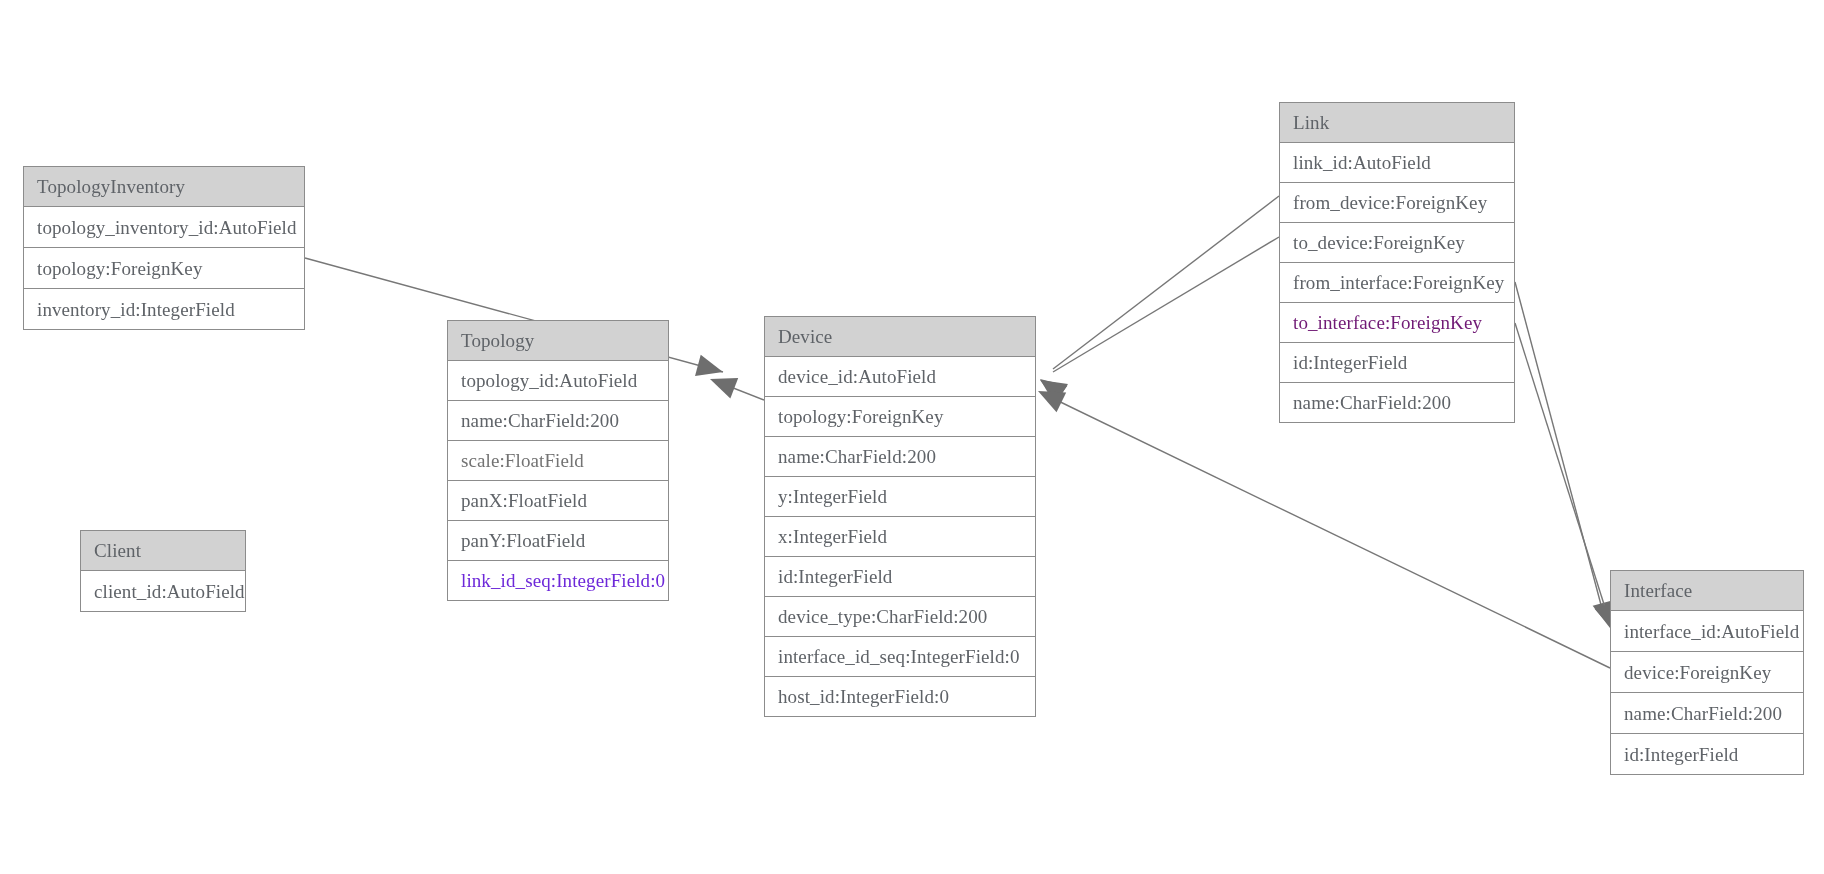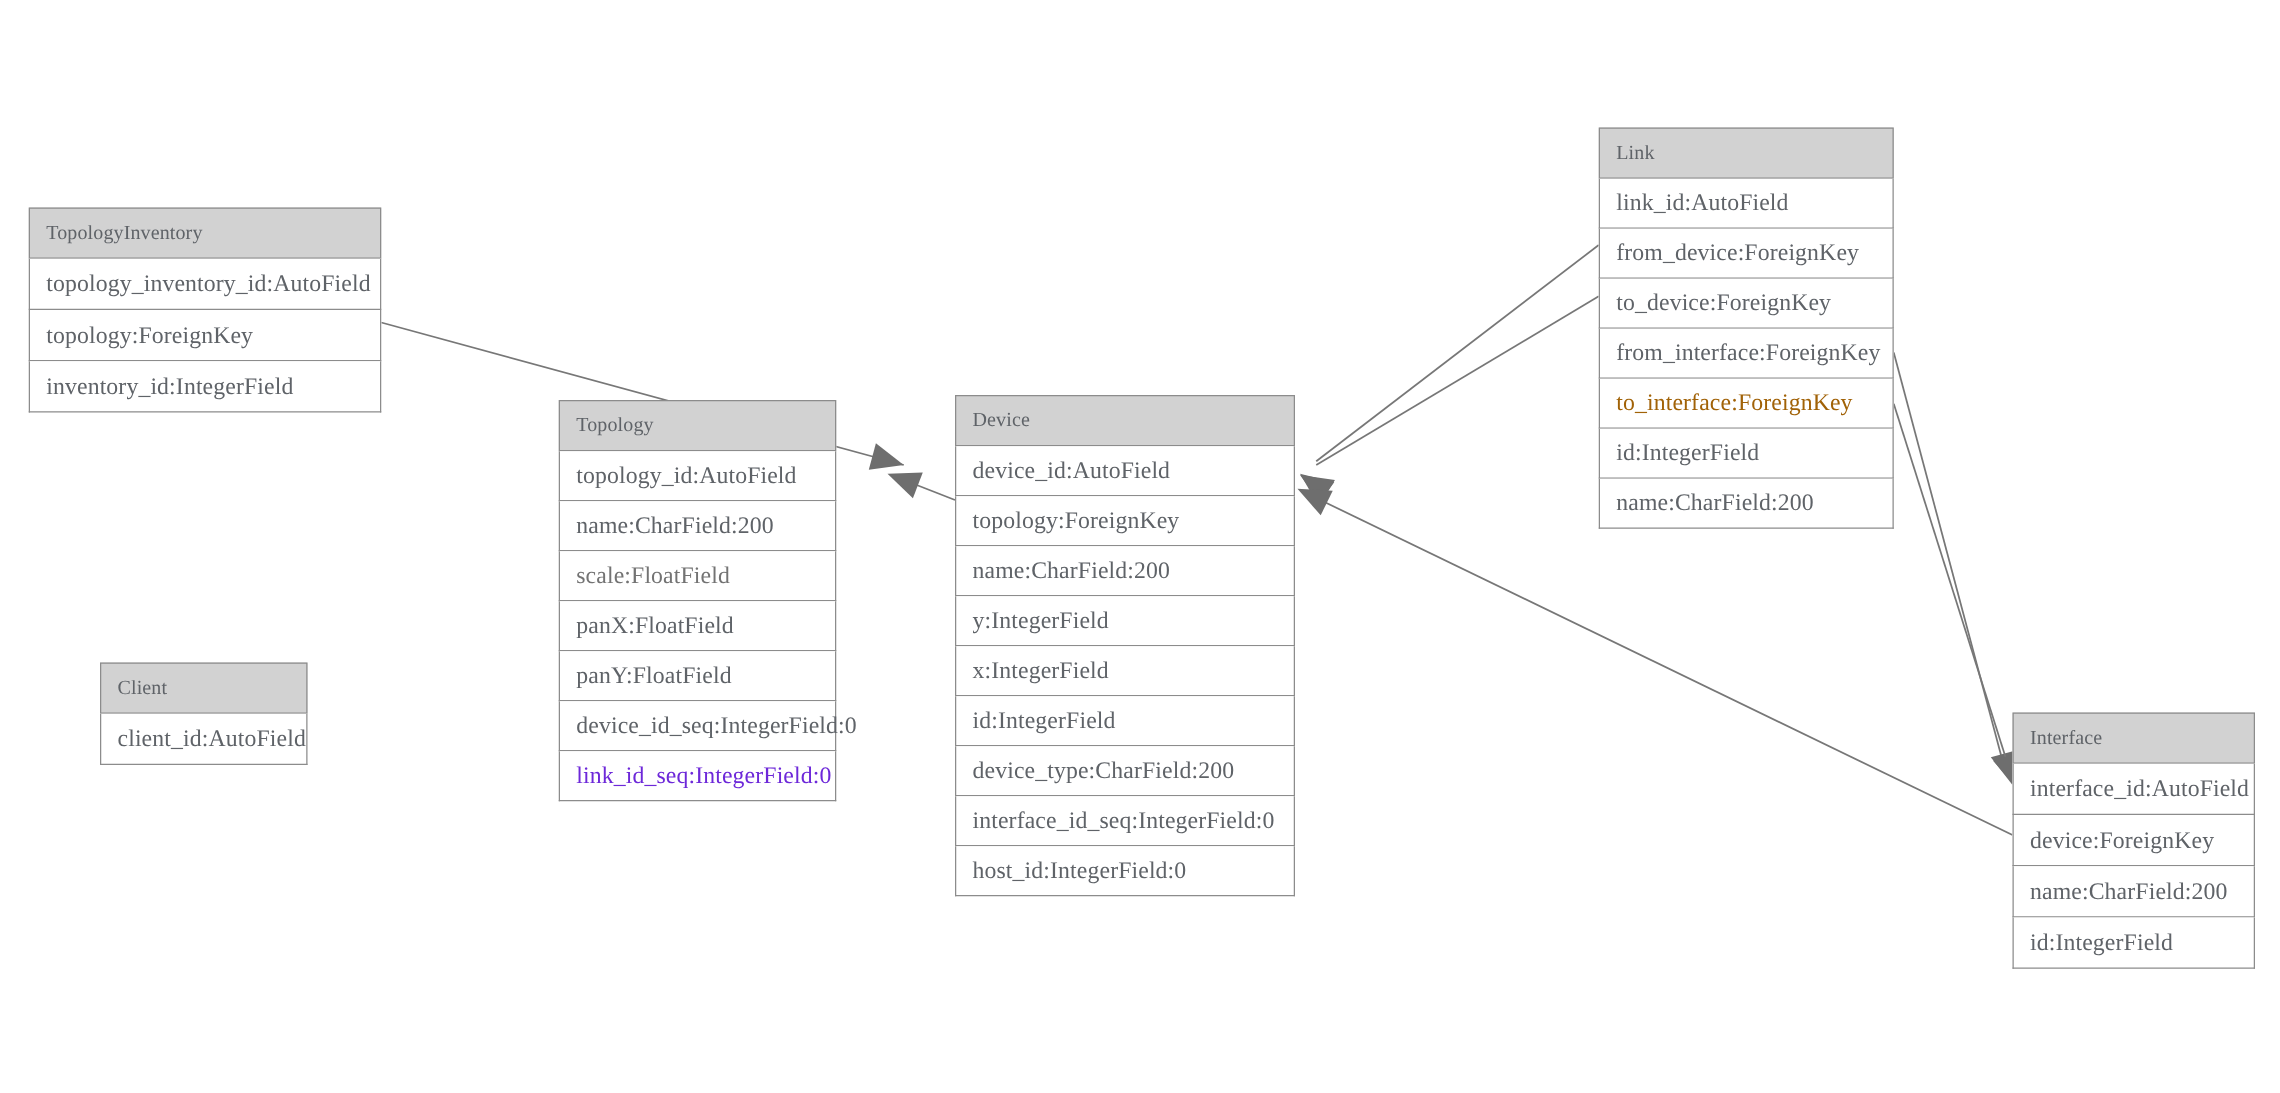--- a/index.html
+++ b/index.html
@@ -36,21 +36,21 @@
     border-top: none;
     border-left: none;
     border-right: none;
     border-bottom: none;
   }
   .entity-header {
     box-sizing: border-box;
     background: #d2d2d2;
     border: 1px solid #8c8c8c;
     color: #5f6368;
-    font-size: 16px;
+    font-size: 19px;
     line-height: 1;
     display: flex;
     align-items: center;
     padding-left: 13px;
     letter-spacing: 0.1px;
   }
   .entity-row {
     box-sizing: border-box;
     background: #ffffff;
     border: 1px solid #8c8c8c;
@@ -115,42 +115,41 @@
         <div class="entity-header" style="height: 41px; background: rgb(210, 210, 210); border-color: rgb(140, 140, 140); color: rgb(95, 99, 104);">Client</div>
         <div class="entity-row first-row" style="height: 41px; background: rgb(255, 255, 255); border-color: rgb(140, 140, 140); color: rgb(95, 99, 104);">client_id:AutoField</div>
       </div>
       <div class="entity-box" style="left: 447px; top: 320px; width: 222px; height: 321px;">
         <div class="entity-header" style="height: 41px; background: rgb(210, 210, 210); border-color: rgb(140, 140, 140); color: rgb(95, 99, 104);">Topology</div>
         <div class="entity-row first-row" style="height: 40px; background: rgb(255, 255, 255); border-color: rgb(140, 140, 140); color: rgb(95, 99, 104);">topology_id:AutoField</div>
         <div class="entity-row" style="height: 40px; background: rgb(255, 255, 255); border-color: rgb(140, 140, 140); color: rgb(95, 99, 104);">name:CharField:200</div>
         <div class="entity-row" style="height: 40px; background: rgb(255, 255, 255); border-color: rgb(140, 140, 140); color: #737373;">scale:FloatField</div>
         <div class="entity-row" style="height: 40px; background: rgb(255, 255, 255); border-color: rgb(140, 140, 140); color: rgb(95, 99, 104);">panX:FloatField</div>
         <div class="entity-row" style="height: 40px; background: rgb(255, 255, 255); border-color: rgb(140, 140, 140); color: rgb(95, 99, 104);">panY:FloatField</div>
-        <div class="entity-row" style="height: 40px; background: rgb(255, 255, 255); border-color: rgb(140, 140, 140); color: rgb(95, 99, 104);">device_id_seq:IntegerField:0</div>
         <div class="entity-row" style="height: 40px; background: rgb(255, 255, 255); border-color: rgb(140, 140, 140); color: #6d28d9;">link_id_seq:IntegerField:0</div>
       </div>
       <div class="entity-box" style="left: 764px; top: 316px; width: 272px; height: 401px;">
         <div class="entity-header" style="height: 41px; background: rgb(210, 210, 210); border-color: rgb(140, 140, 140); color: rgb(95, 99, 104);">Device</div>
         <div class="entity-row first-row" style="height: 40px; background: rgb(255, 255, 255); border-color: rgb(140, 140, 140); color: rgb(95, 99, 104);">device_id:AutoField</div>
         <div class="entity-row" style="height: 40px; background: rgb(255, 255, 255); border-color: rgb(140, 140, 140); color: rgb(95, 99, 104);">topology:ForeignKey</div>
         <div class="entity-row" style="height: 40px; background: rgb(255, 255, 255); border-color: rgb(140, 140, 140); color: rgb(95, 99, 104);">name:CharField:200</div>
         <div class="entity-row" style="height: 40px; background: rgb(255, 255, 255); border-color: rgb(140, 140, 140); color: rgb(95, 99, 104);">y:IntegerField</div>
         <div class="entity-row" style="height: 40px; background: rgb(255, 255, 255); border-color: rgb(140, 140, 140); color: rgb(95, 99, 104);">x:IntegerField</div>
         <div class="entity-row" style="height: 40px; background: rgb(255, 255, 255); border-color: rgb(140, 140, 140); color: rgb(95, 99, 104);">id:IntegerField</div>
         <div class="entity-row" style="height: 40px; background: rgb(255, 255, 255); border-color: rgb(140, 140, 140); color: rgb(95, 99, 104);">device_type:CharField:200</div>
         <div class="entity-row" style="height: 40px; background: rgb(255, 255, 255); border-color: rgb(140, 140, 140); color: rgb(95, 99, 104);">interface_id_seq:IntegerField:0</div>
         <div class="entity-row" style="height: 40px; background: rgb(255, 255, 255); border-color: rgb(140, 140, 140); color: rgb(95, 99, 104);">host_id:IntegerField:0</div>
       </div>
       <div class="entity-box" style="left: 1279px; top: 102px; width: 236px; height: 321px;">
         <div class="entity-header" style="height: 41px; background: rgb(210, 210, 210); border-color: rgb(140, 140, 140); color: rgb(95, 99, 104);">Link</div>
         <div class="entity-row first-row" style="height: 40px; background: rgb(255, 255, 255); border-color: rgb(140, 140, 140); color: rgb(95, 99, 104);">link_id:AutoField</div>
         <div class="entity-row" style="height: 40px; background: rgb(255, 255, 255); border-color: rgb(140, 140, 140); color: rgb(95, 99, 104);">from_device:ForeignKey</div>
         <div class="entity-row" style="height: 40px; background: rgb(255, 255, 255); border-color: rgb(140, 140, 140); color: rgb(95, 99, 104);">to_device:ForeignKey</div>
         <div class="entity-row" style="height: 40px; background: rgb(255, 255, 255); border-color: rgb(140, 140, 140); color: rgb(95, 99, 104);">from_interface:ForeignKey</div>
-        <div class="entity-row" style="height: 40px; background: rgb(255, 255, 255); border-color: rgb(140, 140, 140); color: #a16207;">to_interface:ForeignKey</div>
+        <div class="entity-row" style="height: 40px; background: rgb(255, 255, 255); border-color: rgb(140, 140, 140); color: #701a75;">to_interface:ForeignKey</div>
         <div class="entity-row" style="height: 40px; background: rgb(255, 255, 255); border-color: rgb(140, 140, 140); color: rgb(95, 99, 104);">id:IntegerField</div>
         <div class="entity-row" style="height: 40px; background: rgb(255, 255, 255); border-color: rgb(140, 140, 140); color: rgb(95, 99, 104);">name:CharField:200</div>
       </div>
       <div class="entity-box" style="left: 1610px; top: 570px; width: 194px; height: 205px;">
         <div class="entity-header" style="height: 41px; background: rgb(210, 210, 210); border-color: rgb(140, 140, 140); color: rgb(95, 99, 104);">Interface</div>
         <div class="entity-row first-row" style="height: 41px; background: rgb(255, 255, 255); border-color: rgb(140, 140, 140); color: rgb(95, 99, 104);">interface_id:AutoField</div>
         <div class="entity-row" style="height: 41px; background: rgb(255, 255, 255); border-color: rgb(140, 140, 140); color: rgb(95, 99, 104);">device:ForeignKey</div>
         <div class="entity-row" style="height: 41px; background: rgb(255, 255, 255); border-color: rgb(140, 140, 140); color: rgb(95, 99, 104);">name:CharField:200</div>
         <div class="entity-row" style="height: 41px; background: rgb(255, 255, 255); border-color: rgb(140, 140, 140); color: rgb(95, 99, 104);">id:IntegerField</div>
       </div>

